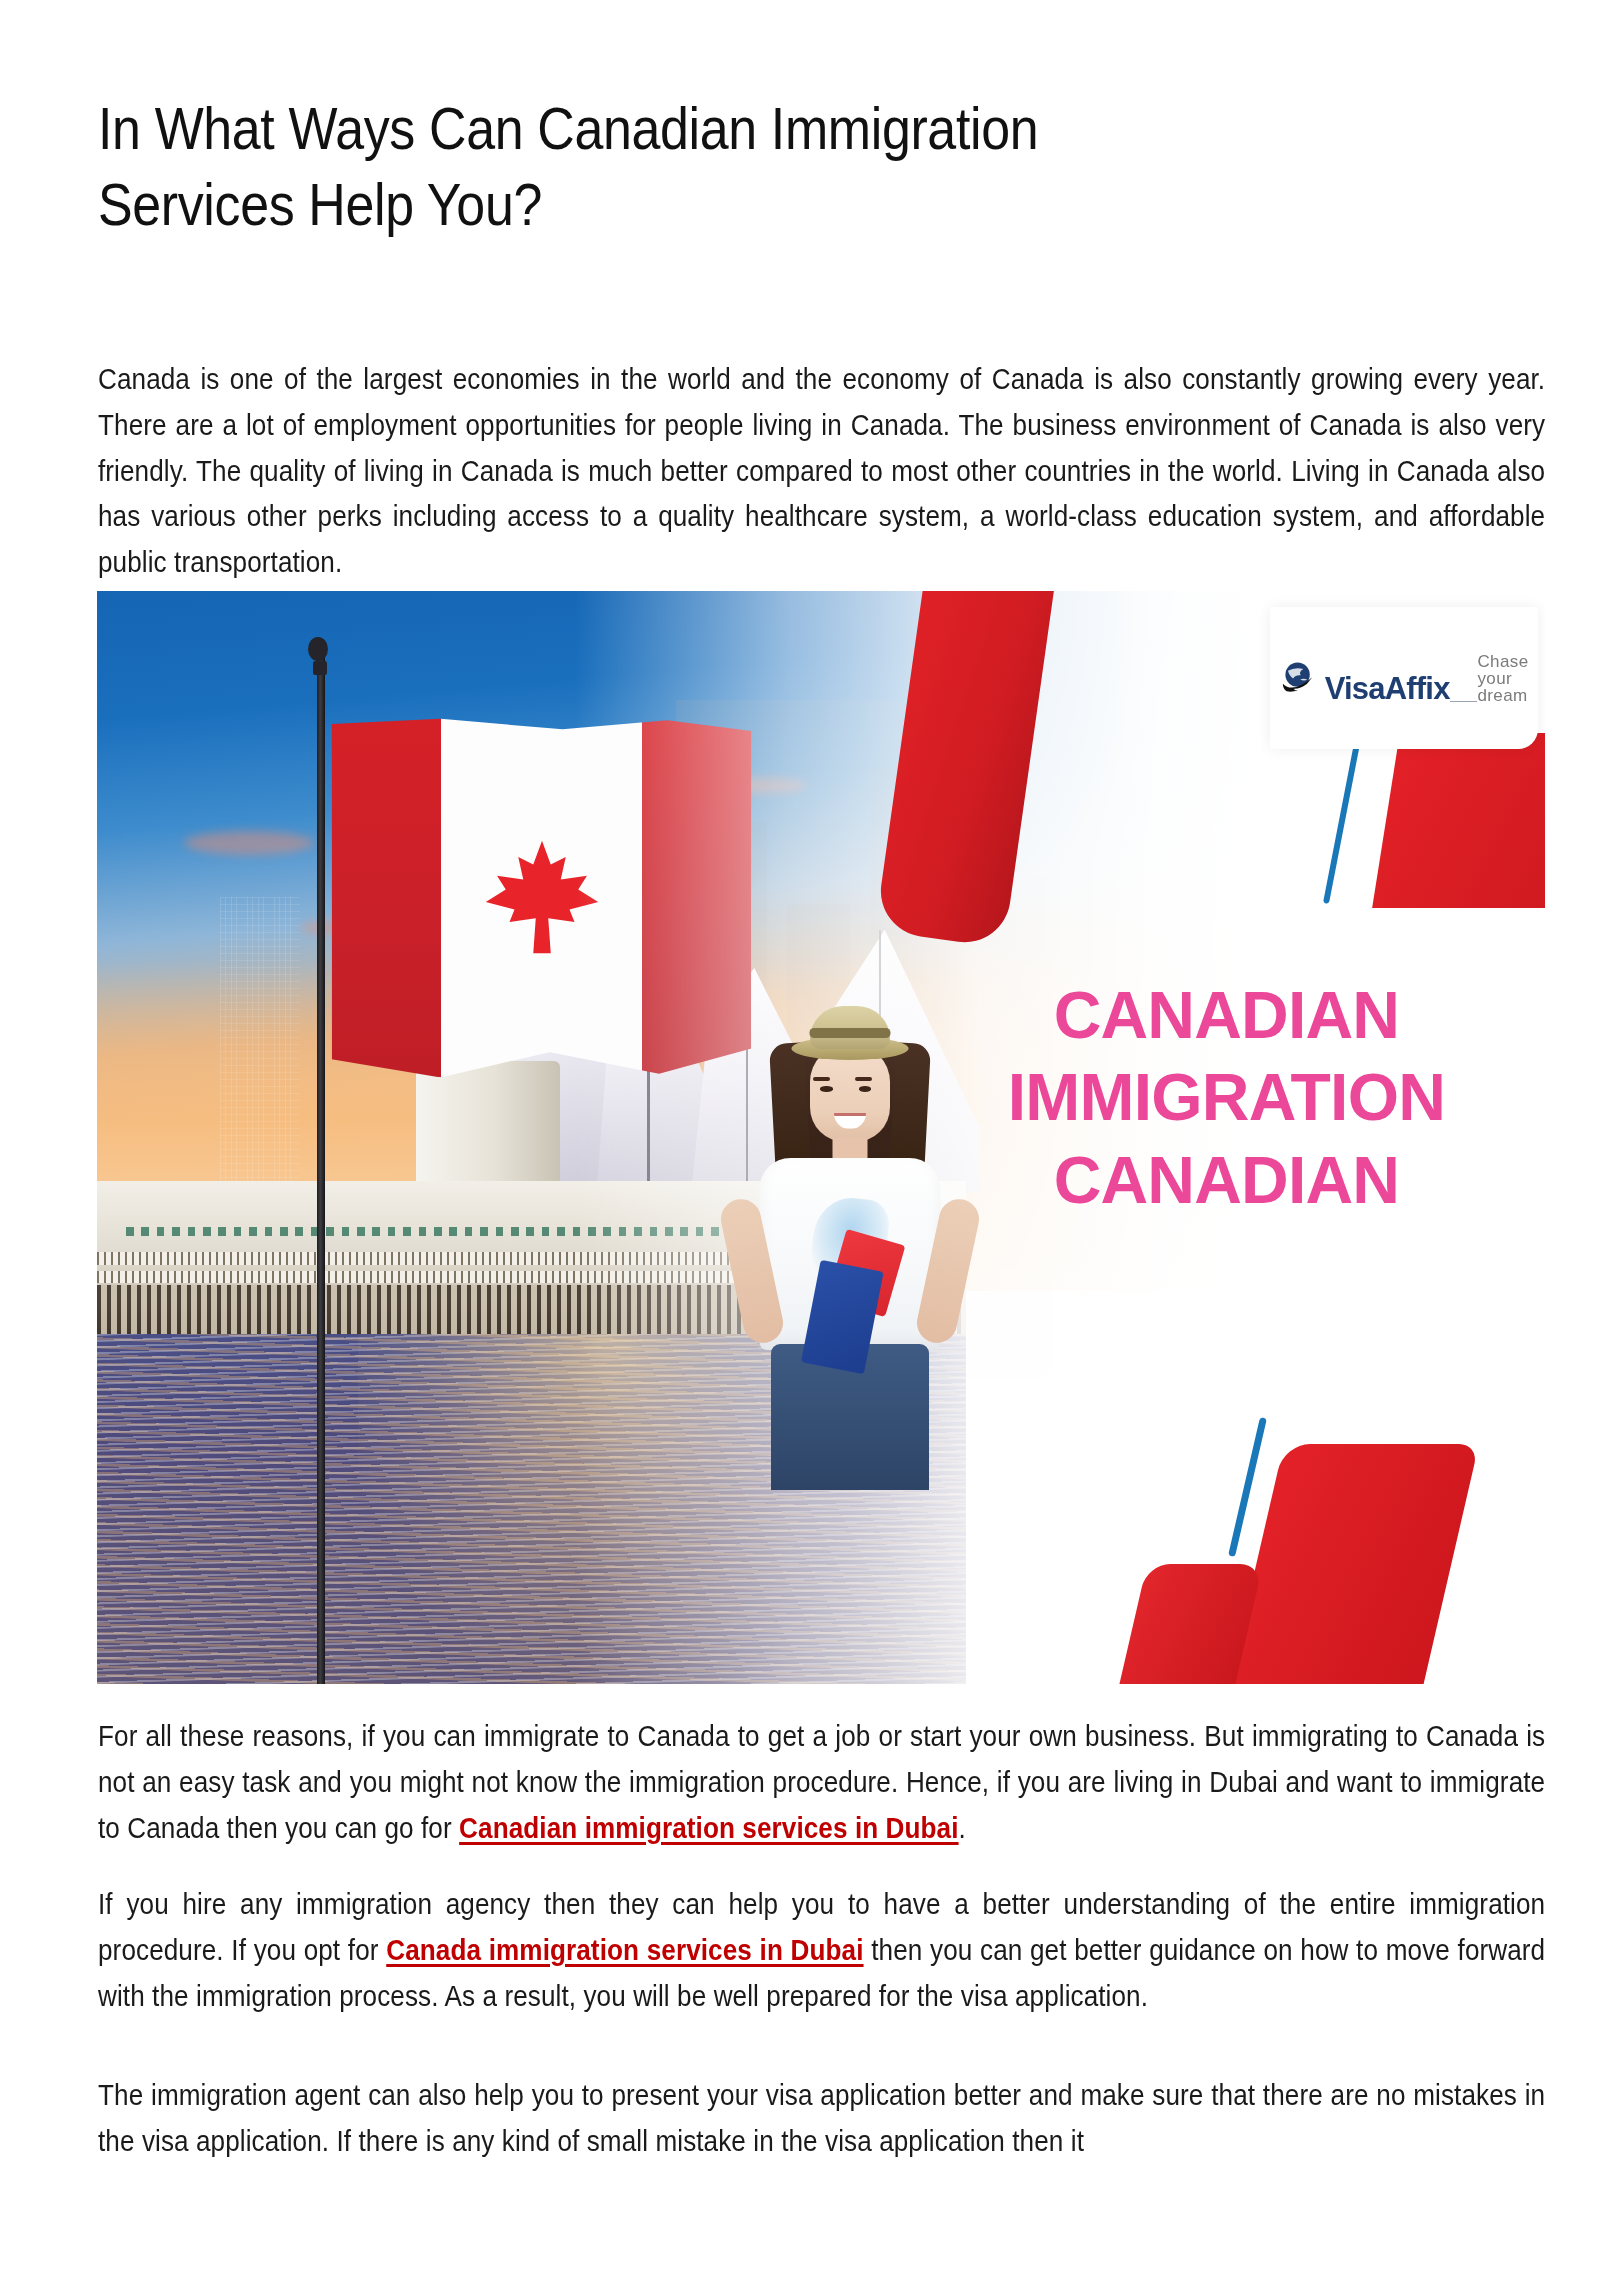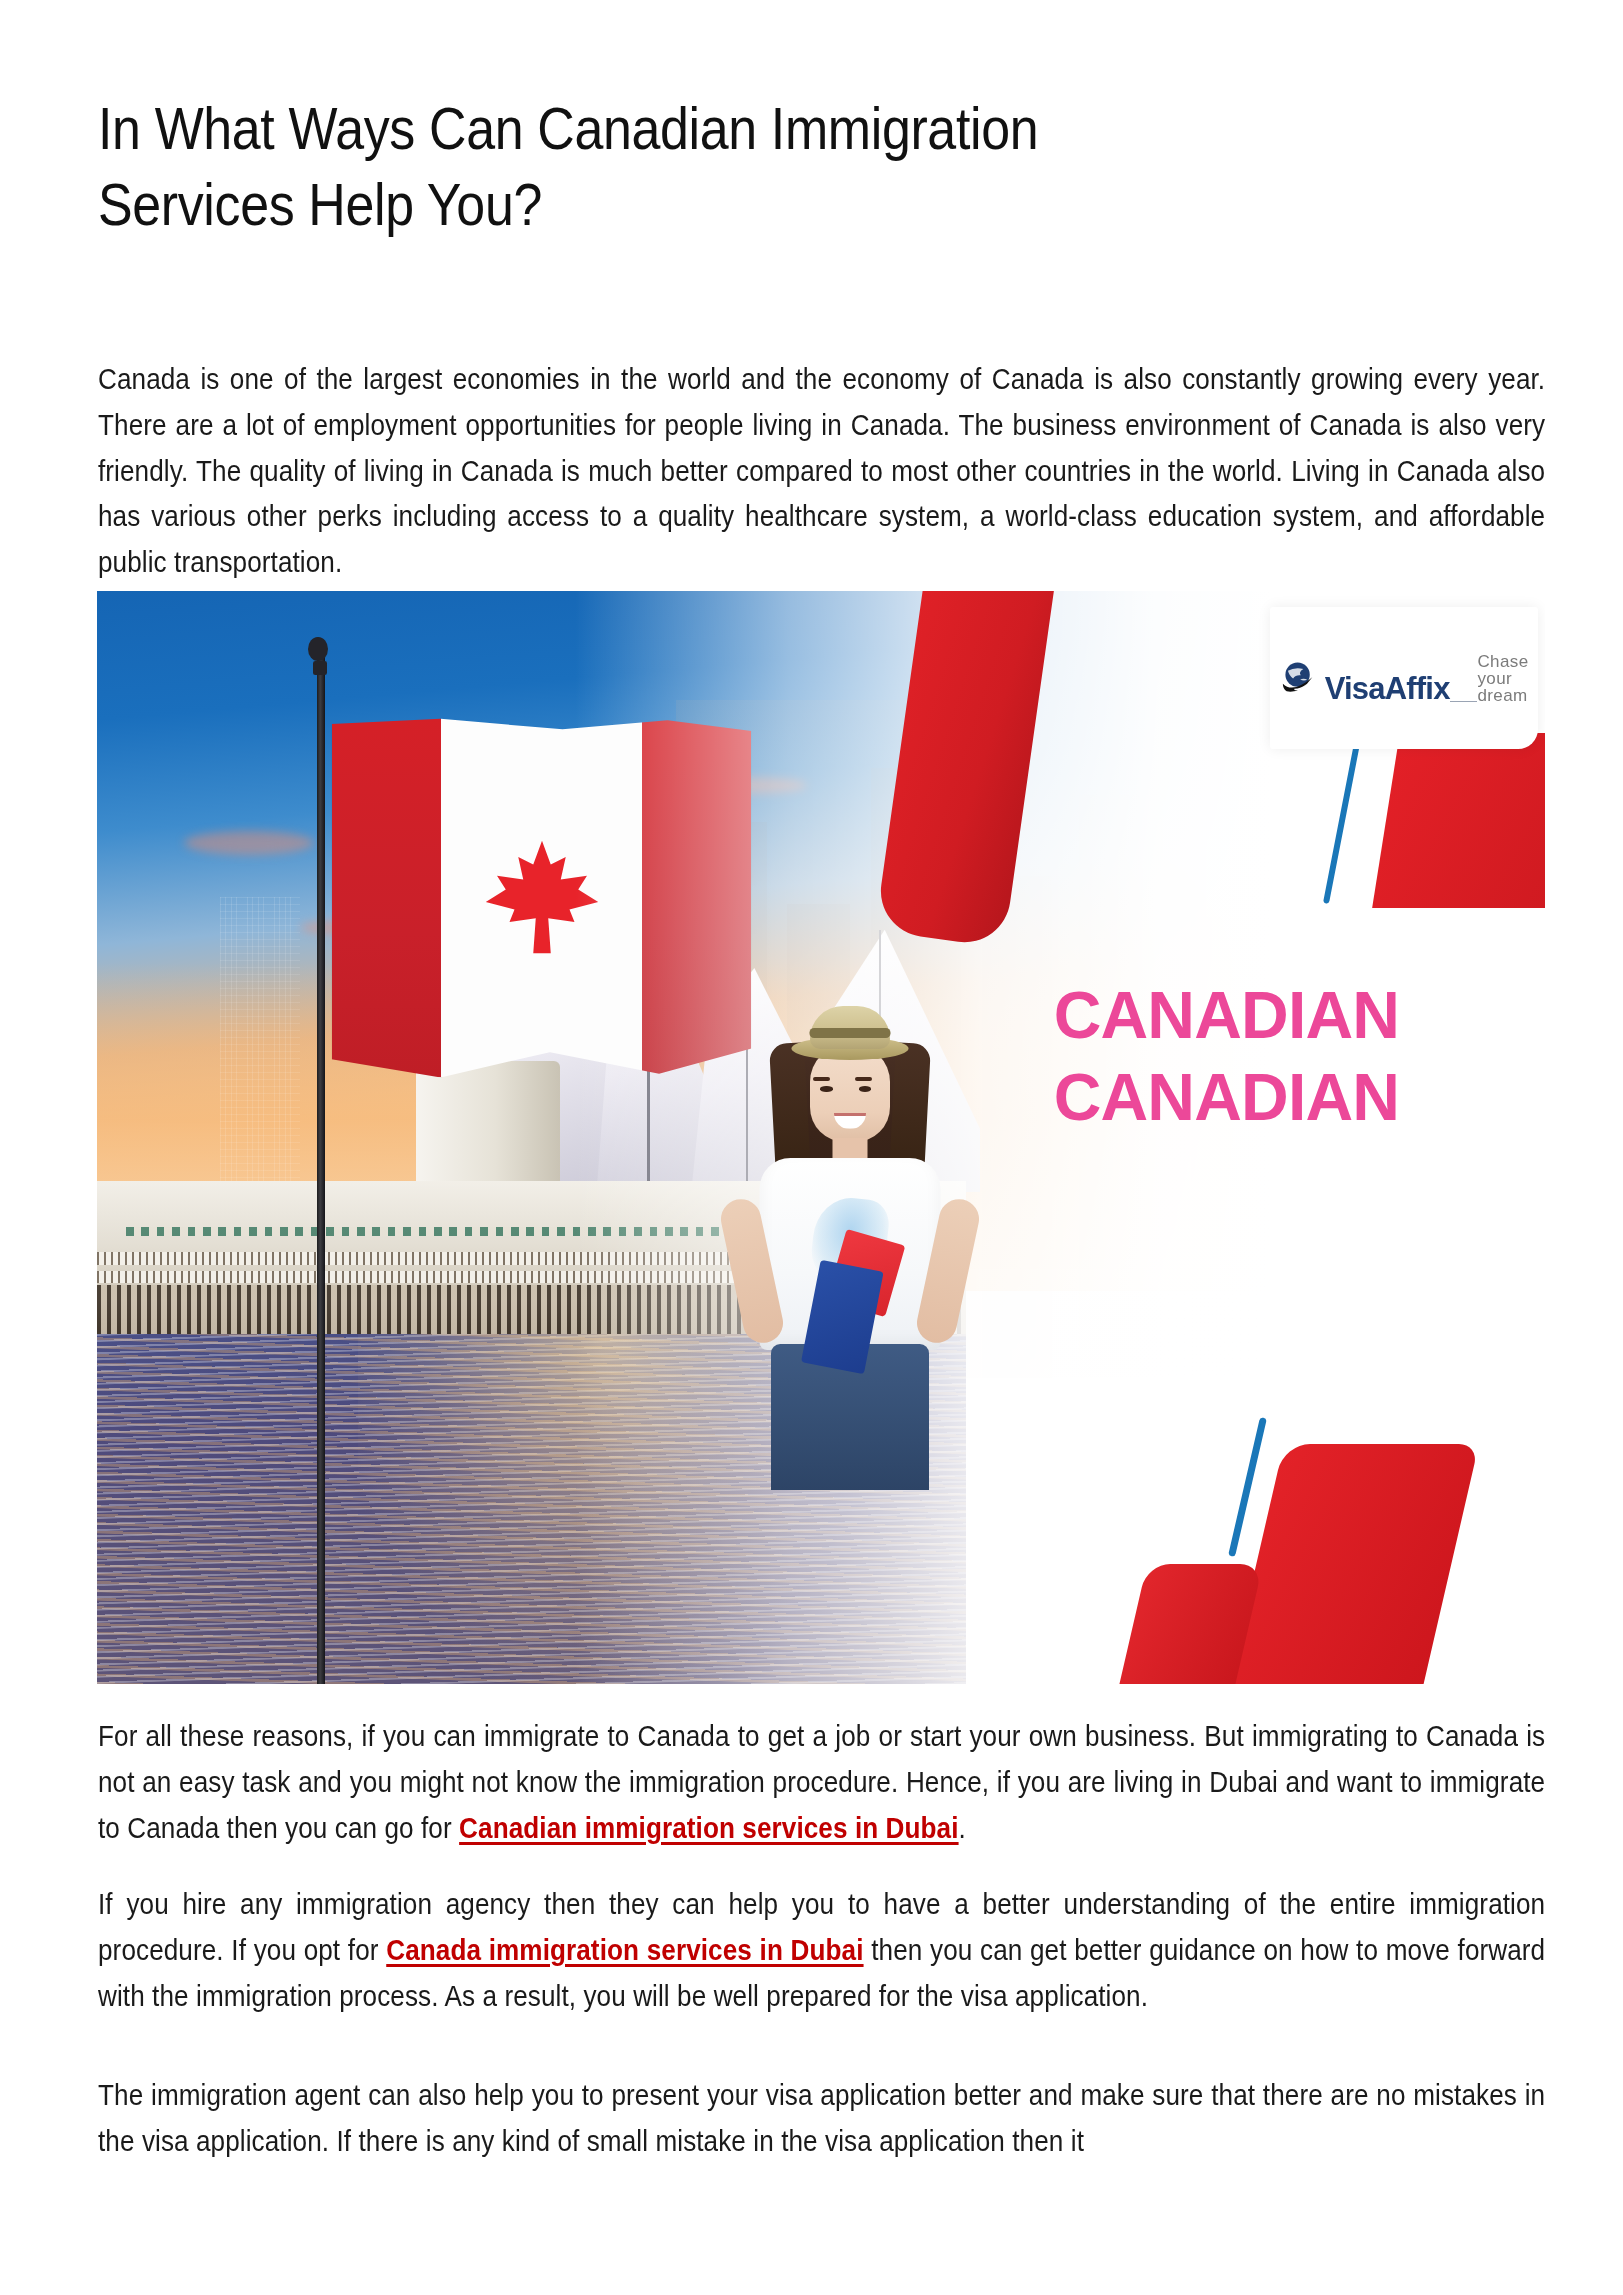--- a/index.html
+++ b/index.html
@@ -608,20 +608,21 @@
         <div class="logo-text-wrap">
           <div class="logo-word">VisaAffix</div>
           <div class="logo-rule"></div>
           <div class="logo-tag">Chase your dream</div>
         </div>
       </div>
     </div>
 
     <div class="hero-headline">
       <div>CANADIAN</div>
+      <div>IMMIGRATION</div>
       <div>CANADIAN</div>
     </div>
 
     <div class="woman">
       <div class="w-hair-back"></div>
       <div class="w-face"></div>
       <div class="w-brow l"></div>
       <div class="w-brow r"></div>
       <div class="w-eye l"></div>
       <div class="w-eye r"></div>

